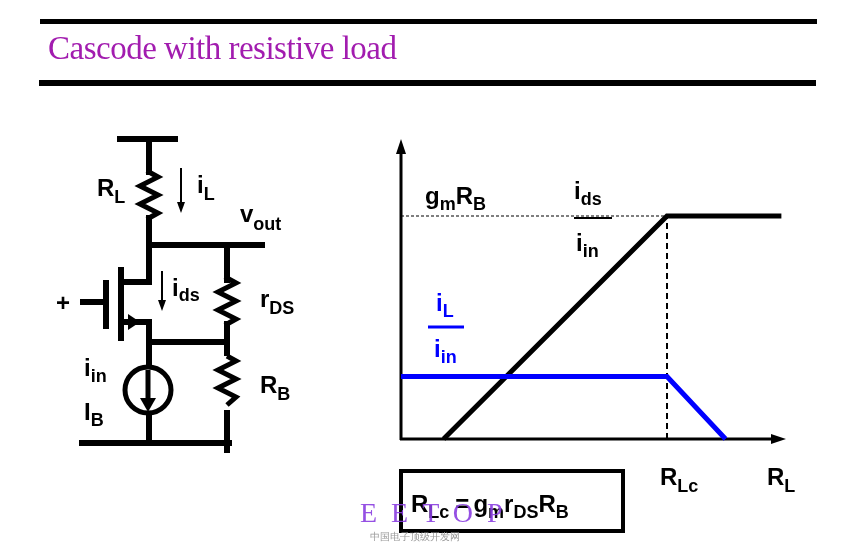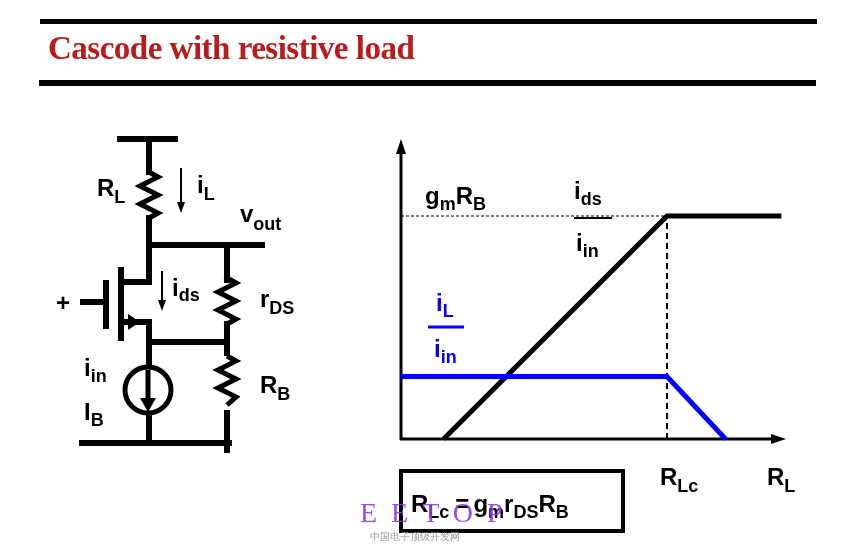--- a/index.html
+++ b/index.html
@@ -1,18 +1,18 @@
 <!DOCTYPE html>
 <html><head>
 <meta charset="utf-8">
 <style>
   html, body { margin: 0; padding: 0; background: #ffffff; }
   body { width: 859px; height: 549px; position: relative; overflow: hidden; font-family: "Liberation Sans", sans-serif; }
   .rule { position: absolute; background: #000; }
-  .title { position: absolute; left: 48px; top: 30px; font-family: "Liberation Serif", serif; font-weight: bold; font-size: 33px; color: #b91c1c; letter-spacing: -0.5px; }
+  .title { position: absolute; left: 48px; top: 30px; font-family: "Liberation Serif", serif; font-weight: normal; font-size: 33px; color: #a21caf; letter-spacing: -0.5px; }
   svg { position: absolute; left: 0; top: 0; }
   .lbl { font-family: "Liberation Sans", sans-serif; font-weight: bold; fill: #000; }
   .blue { fill: #0000ff; }
   .wm { position: absolute; left: 360px; top: 497px; font-family: Liberation Serif, serif; font-size: 28px; color: #8a3ee0; letter-spacing: 14px; opacity: 0.9; }
   .wm-cn { position: absolute; left: 370px; top: 530px; font-family: Liberation Mono, monospace; font-size: 10px; color: #9a9a9a; }
 </style>
 </head>
 <body>
 
 <div class="rule" style="left:40px; top:19px; width:777px; height:5px;"></div>

